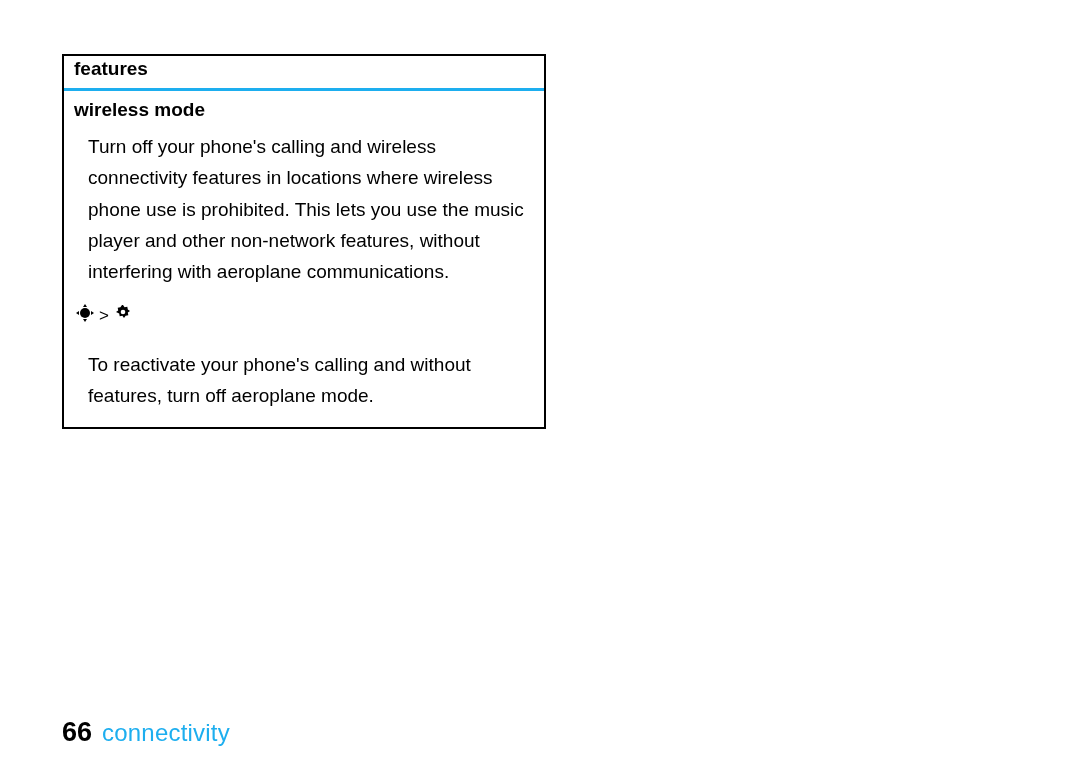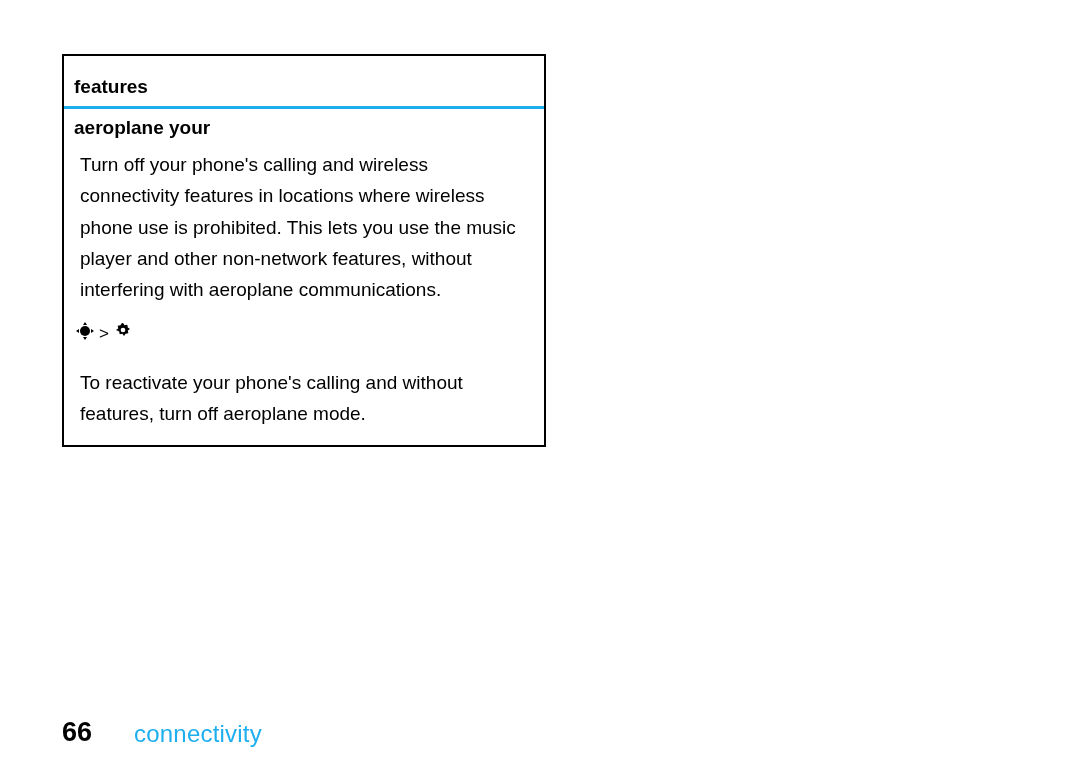--- a/index.html
+++ b/index.html
@@ -16,35 +16,35 @@
     position: absolute;
     left: 62px;
     top: 54px;
     width: 484px;
     border: 2px solid #000;
     box-sizing: border-box;
   }
   .fb-header {
     font-weight: bold;
     font-size: 19px;
-    padding: 20px 10px 8px 10px;
+    padding: 2px 10px 8px 10px;
     border-bottom: 3px solid #1daeef;
   }
   .fb-subhead {
     font-weight: bold;
     font-size: 19px;
     padding: 8px 10px 6px 10px;
   }
   .fb-body {
     font-size: 19px;
     line-height: 1.65;
     padding: 4px 12px 12px 12px;
   }
   .fb-body p {
-    margin: 0 0 14px 4px;
+    margin: 0 0 14px 12px;
   }
   .fb-body p:last-child { margin-bottom: 4px; }
   .nav-line {
     display: flex;
     align-items: center;
     flex-wrap: wrap;
     gap: 5px;
     margin: 10px 0 18px 0;
     font-size: 17.5px;
   }
@@ -56,40 +56,40 @@
     font-weight: bold;
     font-family: "Arial Narrow", Arial, Helvetica, sans-serif;
     letter-spacing: -0.3px;
   }
   .icon { display: inline-block; }
   .footer {
     position: absolute;
     left: 62px;
     bottom: 18px;
     display: flex;
-    align-items: flex-end;
-    gap: 42px;
+    align-items: center;
+    gap: 10px;
   }
   .page-num {
     font-weight: bold;
     font-size: 27px;
     color: #000;
   }
   .section-name {
     font-size: 24px;
     color: #1daeef;
     letter-spacing: 0.2px;
   }
 </style>
 </head>
 <body>
 
 <div class="feature-box">
   <div class="fb-header">features</div>
-  <div class="fb-subhead">aeroplane your</div>
+  <div class="fb-subhead">wireless mode</div>
   <div class="fb-body">
     <p>Turn off your phone's calling and wireless connectivity features in locations where wireless phone use is prohibited. This lets you use the music player and other non-network features, without interfering with aeroplane communications.</p>
 
     <div class="nav-line">
       <span class="icon">
         <svg width="18" height="18" viewBox="0 0 18 18">
           <circle cx="9" cy="9" r="5" fill="#000"></circle>
           <polygon points="9,0 11,3 7,3" fill="#000"></polygon>
           <polygon points="9,18 11,15 7,15" fill="#000"></polygon>
           <polygon points="0,9 3,7 3,11" fill="#000"></polygon>

